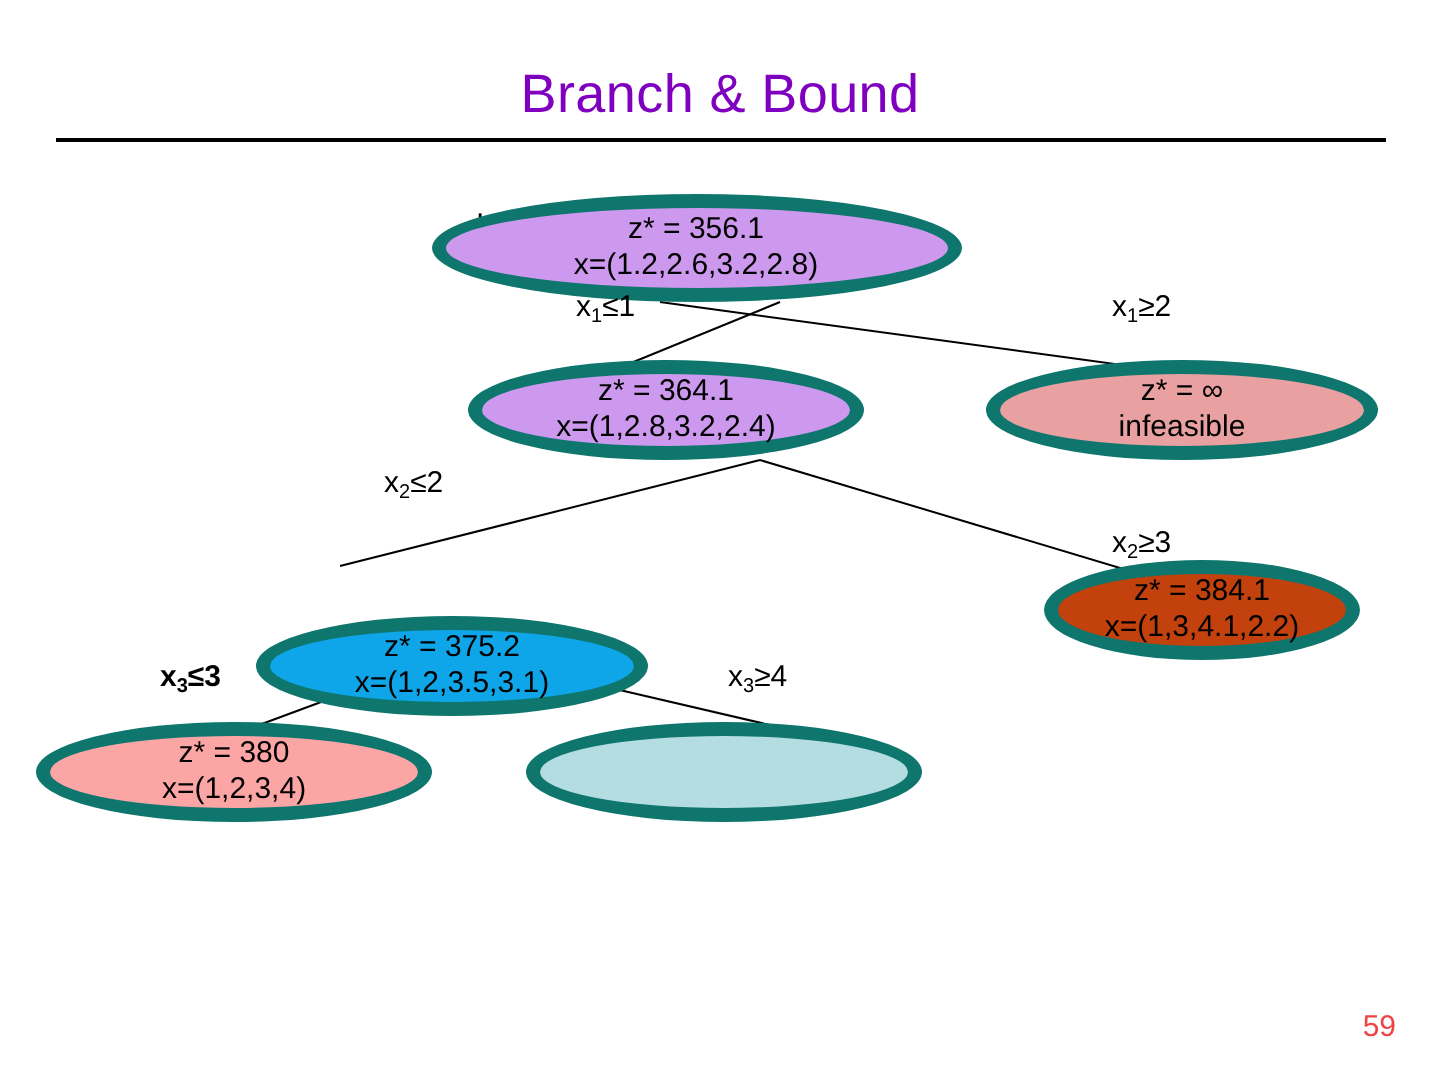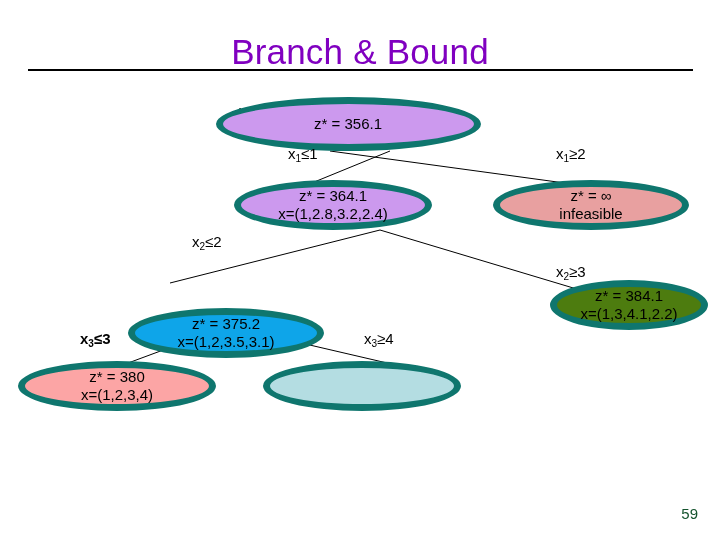--- a/index.html
+++ b/index.html
@@ -14,21 +14,21 @@
     background: #ffffff;
     overflow: hidden;
     font-family: "Liberation Sans", sans-serif;
   }
   #slide-title {
     position: absolute;
     left: 0;
     top: 32px;
     width: 720px;
     text-align: center;
-    font-size: 35px;
+    font-size: 27px;
     color: #8000c0;
     font-family: "Liberation Sans", sans-serif;
     letter-spacing: 0.2px;
   }
   #title-rule {
     position: absolute;
     left: 28px;
     top: 69px;
     width: 665px;
     height: 2px;
@@ -60,21 +60,21 @@
     font-size: 10px;
     vertical-align: baseline;
     position: relative;
     top: 3px;
   }
   #page-number {
     position: absolute;
     right: 22px;
     bottom: 18px;
     font-size: 15px;
-    color: #14532d;
+    color: #ef4444;
   }
   #edges {
     position: absolute;
     left: 0;
     top: 0;
     width: 720px;
     height: 540px;
   }
 </style>
 </head>
@@ -92,34 +92,35 @@
       <line x1="380" y1="230" x2="580" y2="290" stroke="#000000" stroke-width="1"></line>
       <line x1="228" y1="326" x2="120" y2="366" stroke="#000000" stroke-width="1"></line>
       <line x1="228" y1="326" x2="400" y2="366" stroke="#000000" stroke-width="1"></line>
     </svg>
 
   <div class="edge-label" style="left:238px; top:104px;">Initial LP</div>
 
   <div id="nodes-layer">
       <div class="node" style="left: 215.5px; top: 97px; width: 265px; height: 54px; background: rgb(204, 153, 238);">
         <span class="nline">z* = 356.1</span>
+        <span class="nline">x=(1.2,2.6,3.2,2.8)</span>
       </div>
       <div class="node" style="left: 234px; top: 180px; width: 198px; height: 50px; background: rgb(204, 153, 238);">
         <span class="nline">z* = 364.1</span>
         <span class="nline">x=(1,2.8,3.2,2.4)</span>
       </div>
       <div class="node" style="left: 493px; top: 180px; width: 196px; height: 50px; background: rgb(232, 160, 160);">
         <span class="nline">z* = ∞</span>
         <span class="nline">infeasible</span>
       </div>
       <div class="node" style="left: 128px; top: 275px; width: 196px; height: 50px; background: #0ea5e9; margin-top: 33px;">
         <span class="nline">z* = 375.2</span>
         <span class="nline">x=(1,2,3.5,3.1)</span>
       </div>
-      <div class="node" style="left: 550px; top: 280px; width: 158px; height: 50px; background: #4d7c0f;">
+      <div class="node" style="left: 522px; top: 280px; width: 158px; height: 50px; background: #c2410c;">
         <span class="nline">z* = 384.1</span>
         <span class="nline">x=(1,3,4.1,2.2)</span>
       </div>
       <div class="node" style="left: 18px; top: 361px; width: 198px; height: 50px; background: #fca5a5;">
         <span class="nline">z* = 380</span>
         <span class="nline">x=(1,2,3,4)</span>
       </div>
       <div class="node" style="left: 263px; top: 361px; width: 198px; height: 50px; background: rgb(180, 221, 226);"></div>
     </div>
   <div id="labels-layer">

